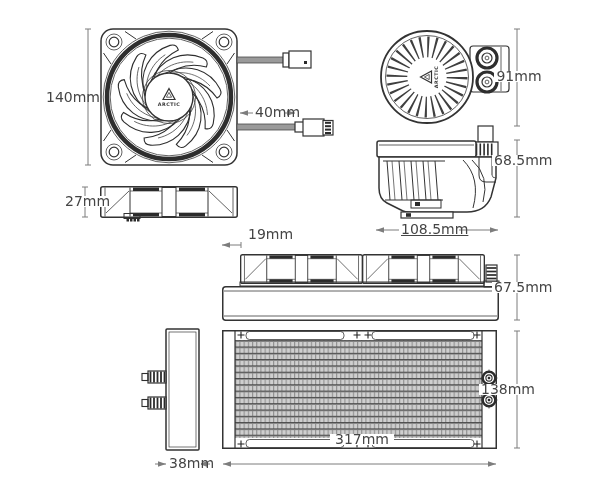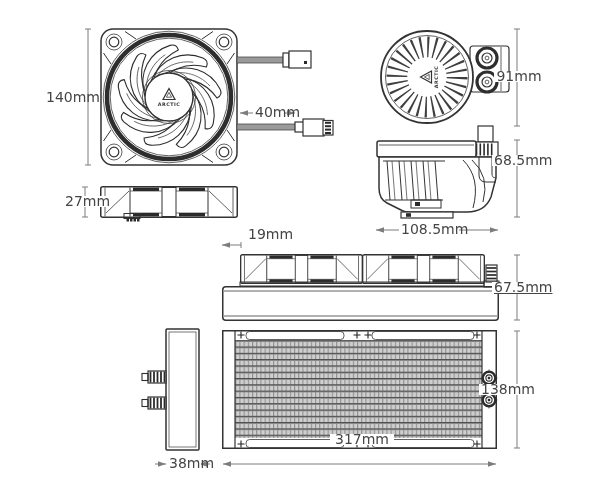--- a/index.html
+++ b/index.html
@@ -328,20 +328,20 @@
     <path d="M223,464 L231,461.3 L231,466.7 Z" class="dimar"></path>
     <path d="M496,464 L488,461.3 L488,466.7 Z" class="dimar"></path>
   </g>
 </svg>
 
 <span class="dim right" style="left:44px;top:92px;width:40px;text-align:right;">140mm</span>
 <span class="dim" style="left:253px;top:107px;width:28px;">40mm</span>
 <span class="dim" style="left:63px;top:196px;width:44px;text-align:center;">27mm</span>
 <span class="dim" style="left:494px;top:71px;width:46px;">91mm</span>
 <span class="dim" style="left:492px;top:155px;width:50px;">68.5mm</span>
-<span class="dim" style="left:399px;top:224px;width:56px;">108.5mm</span>
+<span class="dim" style="left:399px;top:224px;width:56px;text-decoration:underline;">108.5mm</span>
 <span class="dim left" style="left:246px;top:229px;width:40px;">19mm</span>
-<span class="dim" style="left:492px;top:282px;width:50px;text-decoration:underline;">67.5mm</span>
+<span class="dim" style="left:492px;top:282px;width:50px;">67.5mm</span>
 <span class="dim" style="left:167px;top:458px;width:30px;">38mm</span>
 <span class="dim" style="left:479px;top:384px;width:50px;">138mm</span>
 <span class="dim" style="left:330px;top:434px;width:60px;">317mm</span>
 
 </div>
 
 </body></html>

